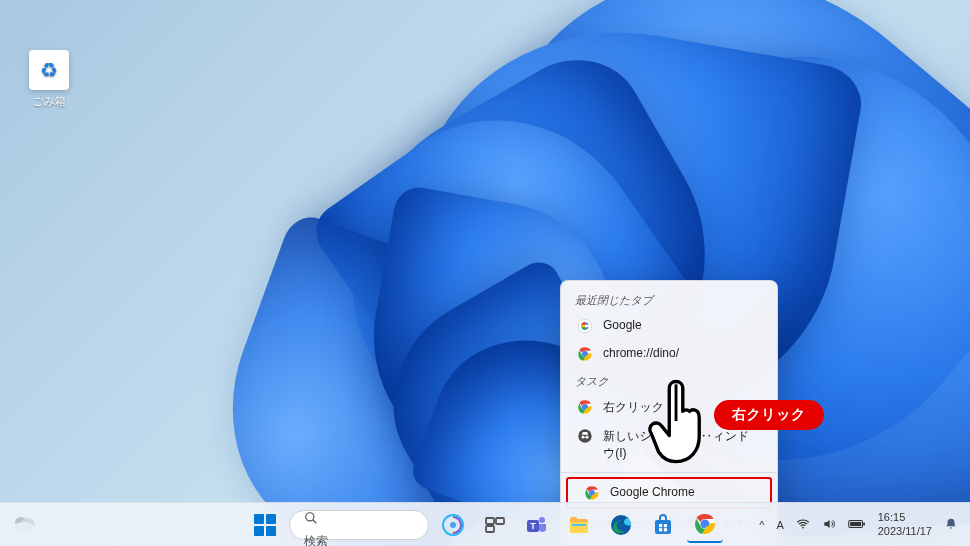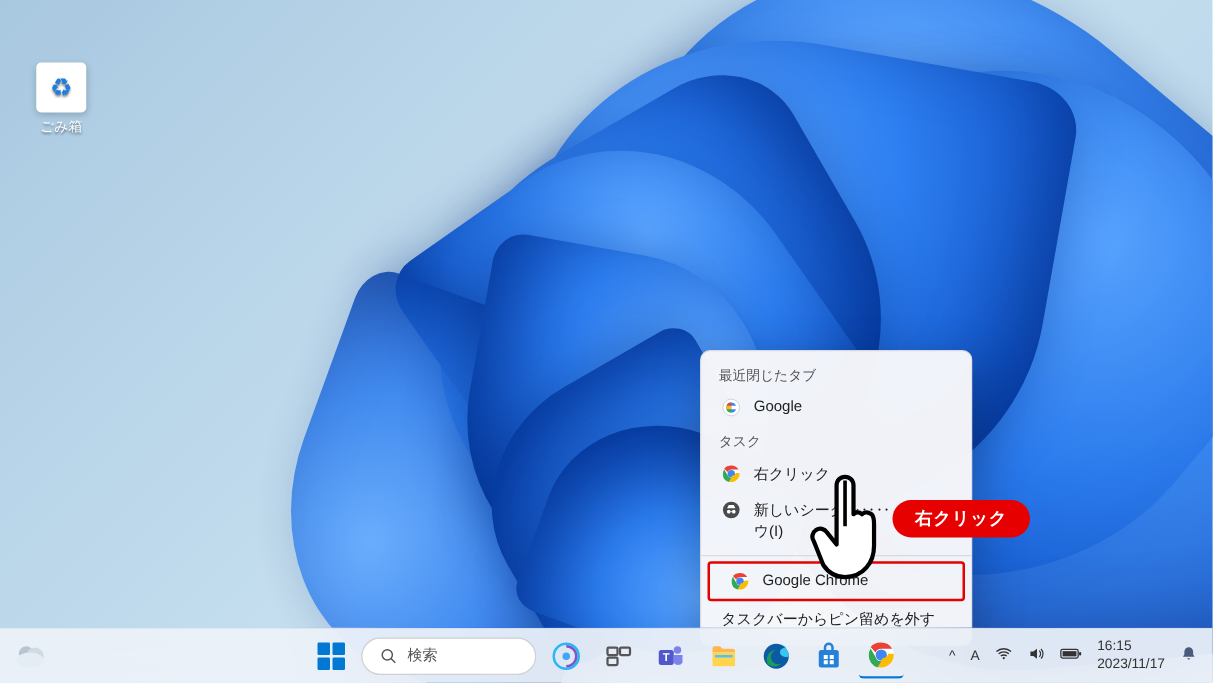--- a/index.html
+++ b/index.html
@@ -105,29 +105,29 @@
   width: 22px;
   height: 22px;
   display: grid;
   grid-template: 1fr 1fr / 1fr 1fr;
   gap: 2px;
 }
 .start-icon span { background: #0078d4; border-radius: 1px; }
 
 .search-box {
   display: flex;
-  align-items: center;
   gap: 8px;
   background: #fff;
   border: 1px solid #d0d0d0;
   border-radius: 18px;
   height: 30px;
   padding: 0 14px;
   width: 140px;
   cursor: text;
+  flex-direction: column;
 }
 .search-box svg { flex-shrink: 0; }
 .search-box span { color: #555; font-size: 12px; }
 
 .app-icon { width: 24px; height: 24px; }
 
 .taskbar-left {
   position: absolute;
   left: 10px;
   display: flex;
@@ -162,20 +162,21 @@
   border-radius: 8px;
   box-shadow: 0 14px 40px rgba(0,0,0,0.25);
   padding: 6px 0;
   font-size: 12px;
   color: #222;
 }
 .menu-section-header {
   padding: 6px 14px 4px;
   color: #555;
   font-size: 11px;
+  font-style: italic;
 }
 .menu-item {
   display: flex;
   align-items: flex-start;
   gap: 10px;
   padding: 6px 16px;
   cursor: pointer;
 }
 .menu-item .mi-icon { width: 16px; height: 16px; flex-shrink: 0; }
 .menu-divider { height: 1px; background: rgba(0,0,0,0.1); margin: 4px 0; }
@@ -240,20 +241,32 @@
           <circle cx="12" cy="12" r="10" fill="#fff" stroke="#ccc"></circle>
           <path d="M12 6a6 6 0 0 1 5.7 4H12v4h5.7A6 6 0 1 1 12 6z" fill="#4285f4"></path>
           <path d="M12 6v4H6.3A6 6 0 0 1 12 6z" fill="#ea4335"></path>
           <path d="M6.3 14H12v4a6 6 0 0 1-5.7-4z" fill="#34a853"></path>
           <path d="M6 12c0-.7.1-1.4.3-2H12v4H6.3A6 6 0 0 1 6 12z" fill="#fbbc05"></path>
         </svg>
     </span>
     <span>Google</span>
   </div>
 
+  <div class="menu-item">
+    <span class="mi-icon">
+      <svg viewBox="0 0 24 24">
+          <circle cx="12" cy="12" r="10" fill="#fff"></circle>
+          <circle cx="12" cy="12" r="4.5" fill="#4285f4"></circle>
+          <path d="M12 2a10 10 0 0 1 8.7 5H12a5 5 0 0 0-4.6 3L3.5 5.6A10 10 0 0 1 12 2z" fill="#ea4335"></path>
+          <path d="M22 12a10 10 0 0 1-13 9.5l4-7a5 5 0 0 0 4.6-3.5H22z" fill="#fbbc05"></path>
+          <path d="M2 12a10 10 0 0 1 1.5-5.3l4 7A5 5 0 0 0 12 17l-3 5A10 10 0 0 1 2 12z" fill="#34a853"></path>
+        </svg>
+    </span>
+    <span>chrome://dino/</span>
+  </div>
 
 
   <div class="menu-section-header">タスク</div>
 
   <div class="menu-item">
     <span class="mi-icon">
       <svg viewBox="0 0 24 24">
           <circle cx="12" cy="12" r="10" fill="#fff"></circle>
           <circle cx="12" cy="12" r="4.5" fill="#4285f4"></circle>
           <path d="M12 2a10 10 0 0 1 8.7 5H12a5 5 0 0 0-4.6 3L3.5 5.6A10 10 0 0 1 12 2z" fill="#ea4335"></path>

